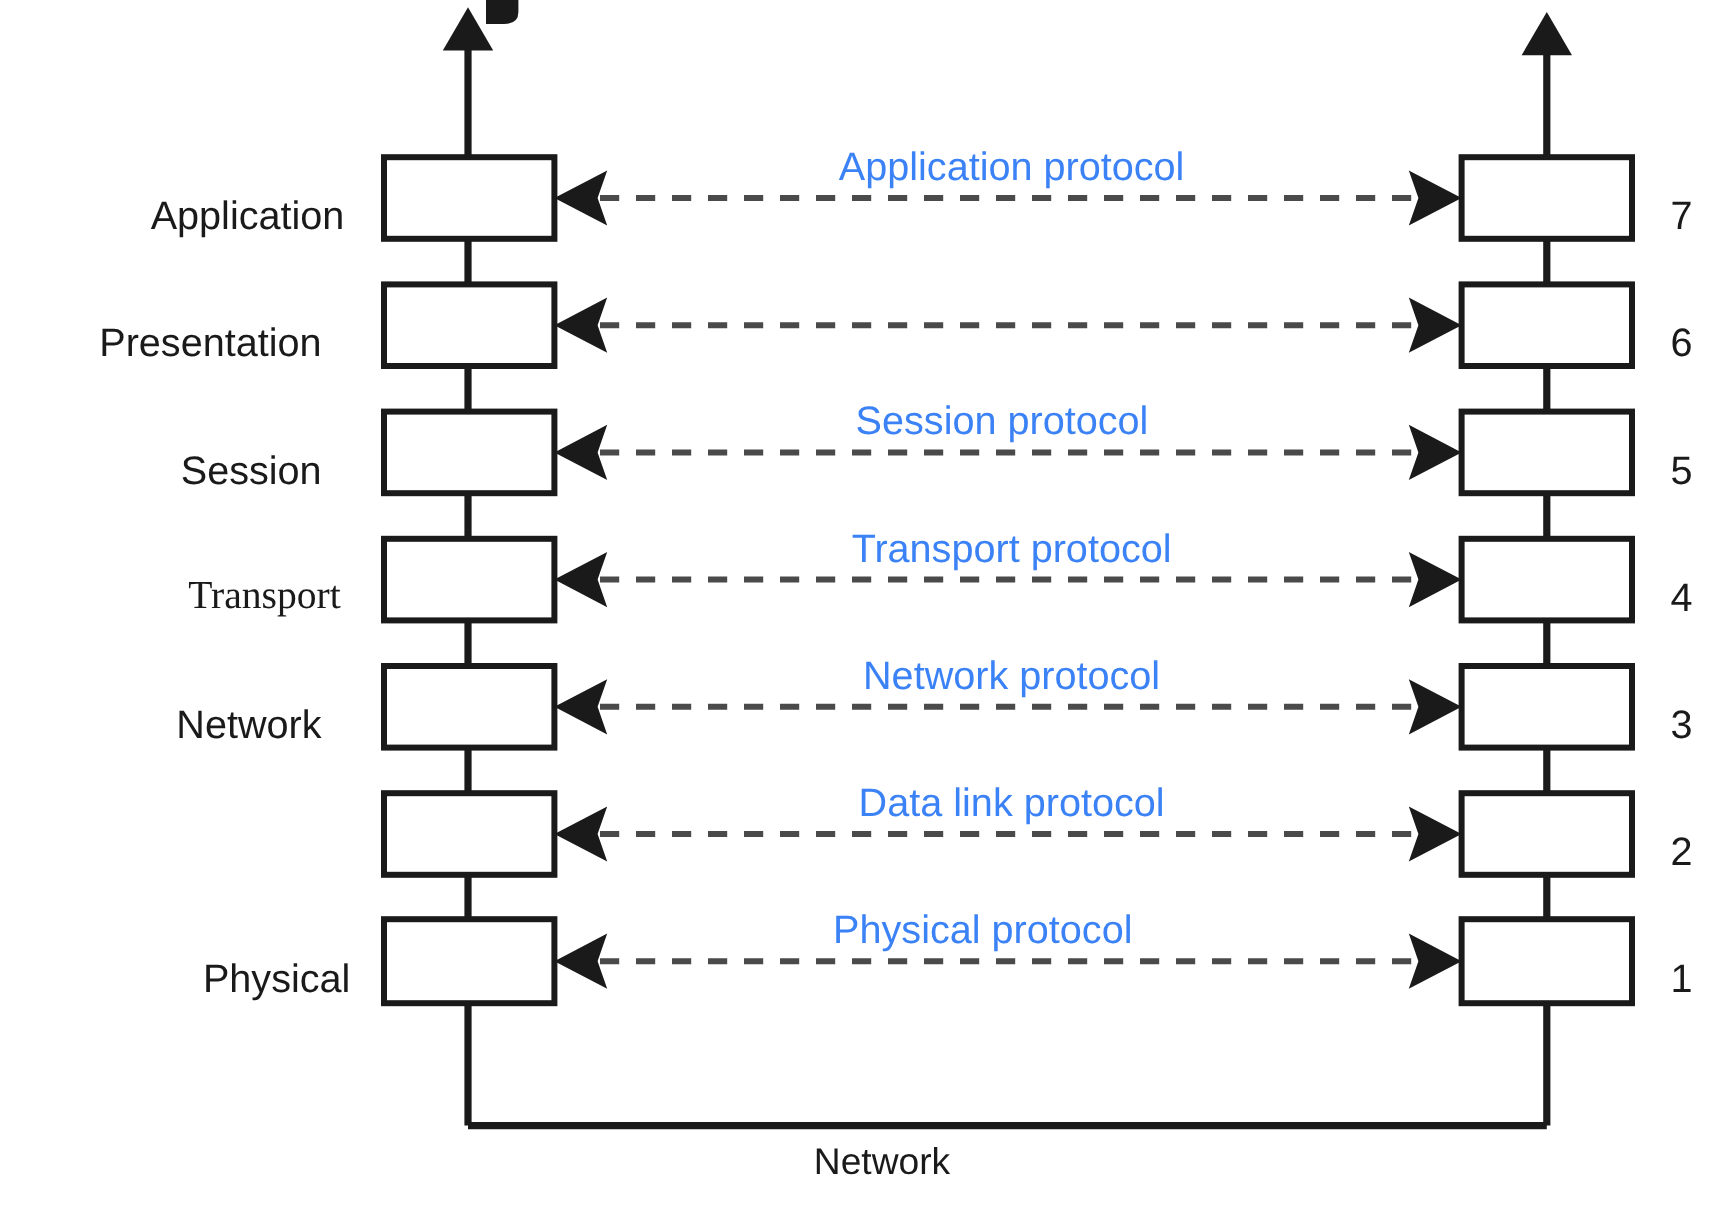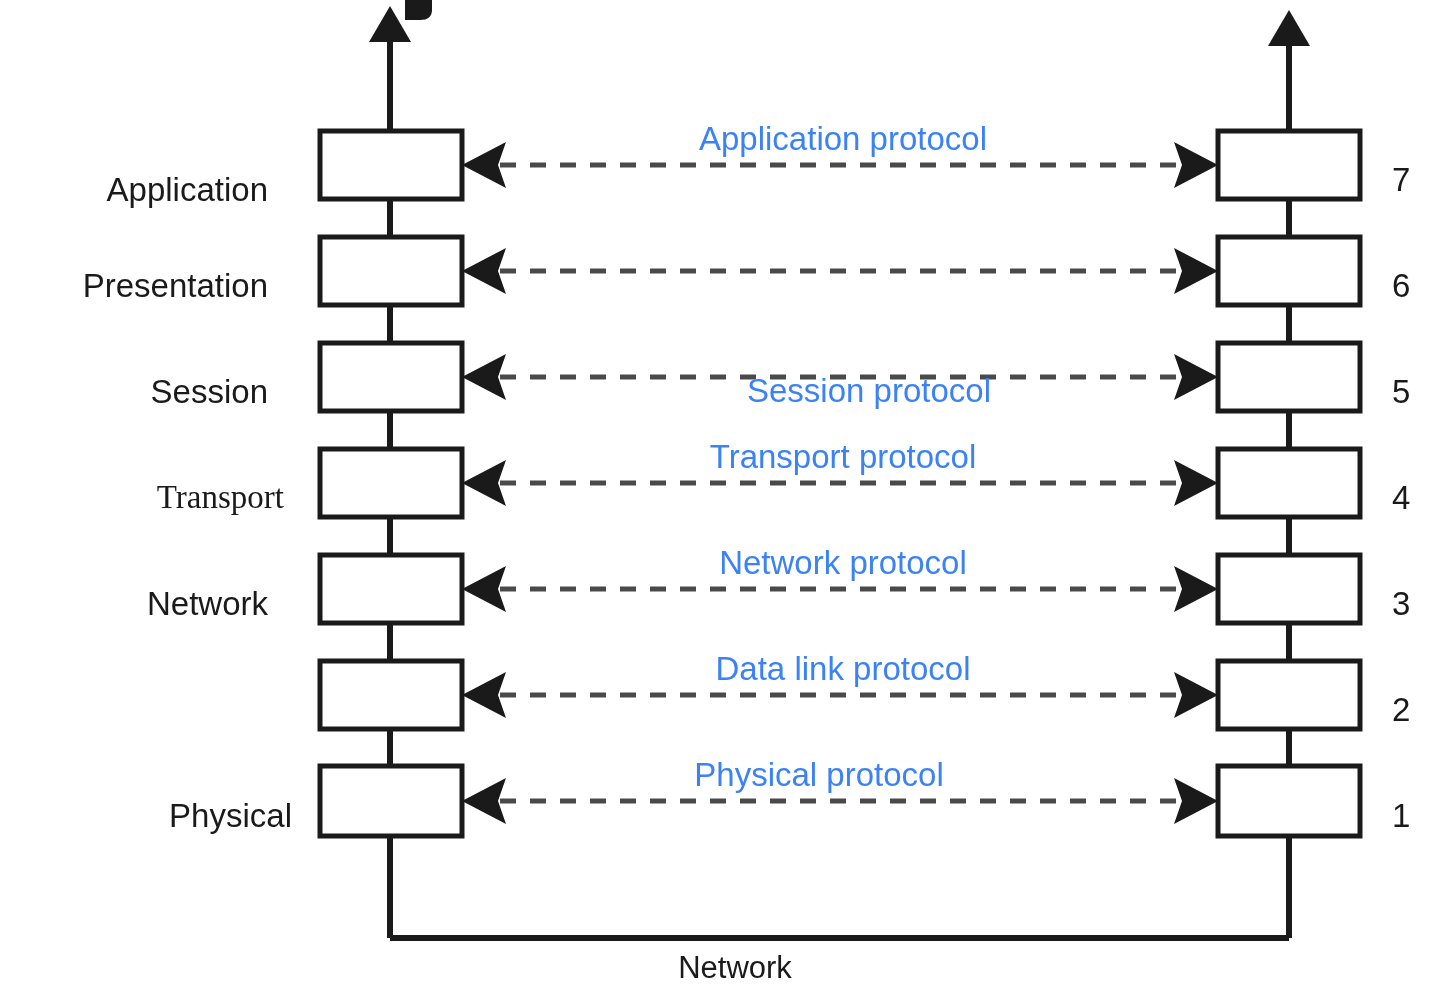--- a/index.html
+++ b/index.html
@@ -133,37 +133,37 @@
     <g>
       <rect x="320" y="766" width="142" height="70" fill="#ffffff" stroke="#1a1a1a" stroke-width="5"></rect>
       <rect x="1218" y="766" width="142" height="70" fill="#ffffff" stroke="#1a1a1a" stroke-width="5"></rect>
       <line x1="500" y1="801" x2="1180" y2="801" stroke="#4a4a4a" stroke-width="5" stroke-dasharray="16,14"></line>
       <polygon points="462,801 506,778 498,801 506,824" fill="#1a1a1a"></polygon>
       <polygon points="1218,801 1174,778 1182,801 1174,824" fill="#1a1a1a"></polygon>
     </g>
 
   </svg>
 
-  <div class="layer-name" style="left:0; width:268px; top:173px;">Application</div>
+  <div class="layer-name" style="left:0; width:268px; top:163px;padding-left:19px;">Application</div>
   <div class="layer-name" style="left:0; width:268px; top:269px;">Presentation</div>
   <div class="layer-name" style="left:0; width:268px; top:375px;">Session</div>
   <div class="layer-name" style="left:16px; width:268px; top:481px;font-family:Liberation Serif, serif;">Transport</div>
   <div class="layer-name" style="left:0; width:268px; top:587px;">Network</div>
   <div class="layer-name" style="left:0; width:268px; top:799px;margin-left:24px;">Physical</div>
 
   <div class="layer-num" style="left:1392px; width:52px; top:163px;">7</div>
   <div class="layer-num" style="left:1392px; width:52px; top:269px;">6</div>
   <div class="layer-num" style="left:1392px; width:52px; top:375px;">5</div>
   <div class="layer-num" style="left:1392px; width:52px; top:481px;">4</div>
   <div class="layer-num" style="left:1392px; width:52px; top:587px;">3</div>
   <div class="layer-num" style="left:1392px; width:52px; top:693px;">2</div>
   <div class="layer-num" style="left:1392px; width:52px; top:799px;">1</div>
 
   <div class="protocol-label" style="left:506px; width:674px; top:122px;">Application protocol</div>
-  <div class="protocol-label" style="left:532px; width:674px; top:334px;margin-top:40px;">Session protocol</div>
+  <div class="protocol-label" style="left:498px; width:674px; top:334px;">Session protocol</div>
   <div class="protocol-label" style="left:506px; width:674px; top:440px;">Transport protocol</div>
   <div class="protocol-label" style="left:506px; width:674px; top:546px;">Network protocol</div>
   <div class="protocol-label" style="left:506px; width:674px; top:652px;">Data link protocol</div>
   <div class="protocol-label" style="left:482px; width:674px; top:758px;">Physical protocol</div>
 
   <div class="network-label" style="left:590px; width:290px; top:952px;">Network</div>
 
 </div>
 
 </body></html>

